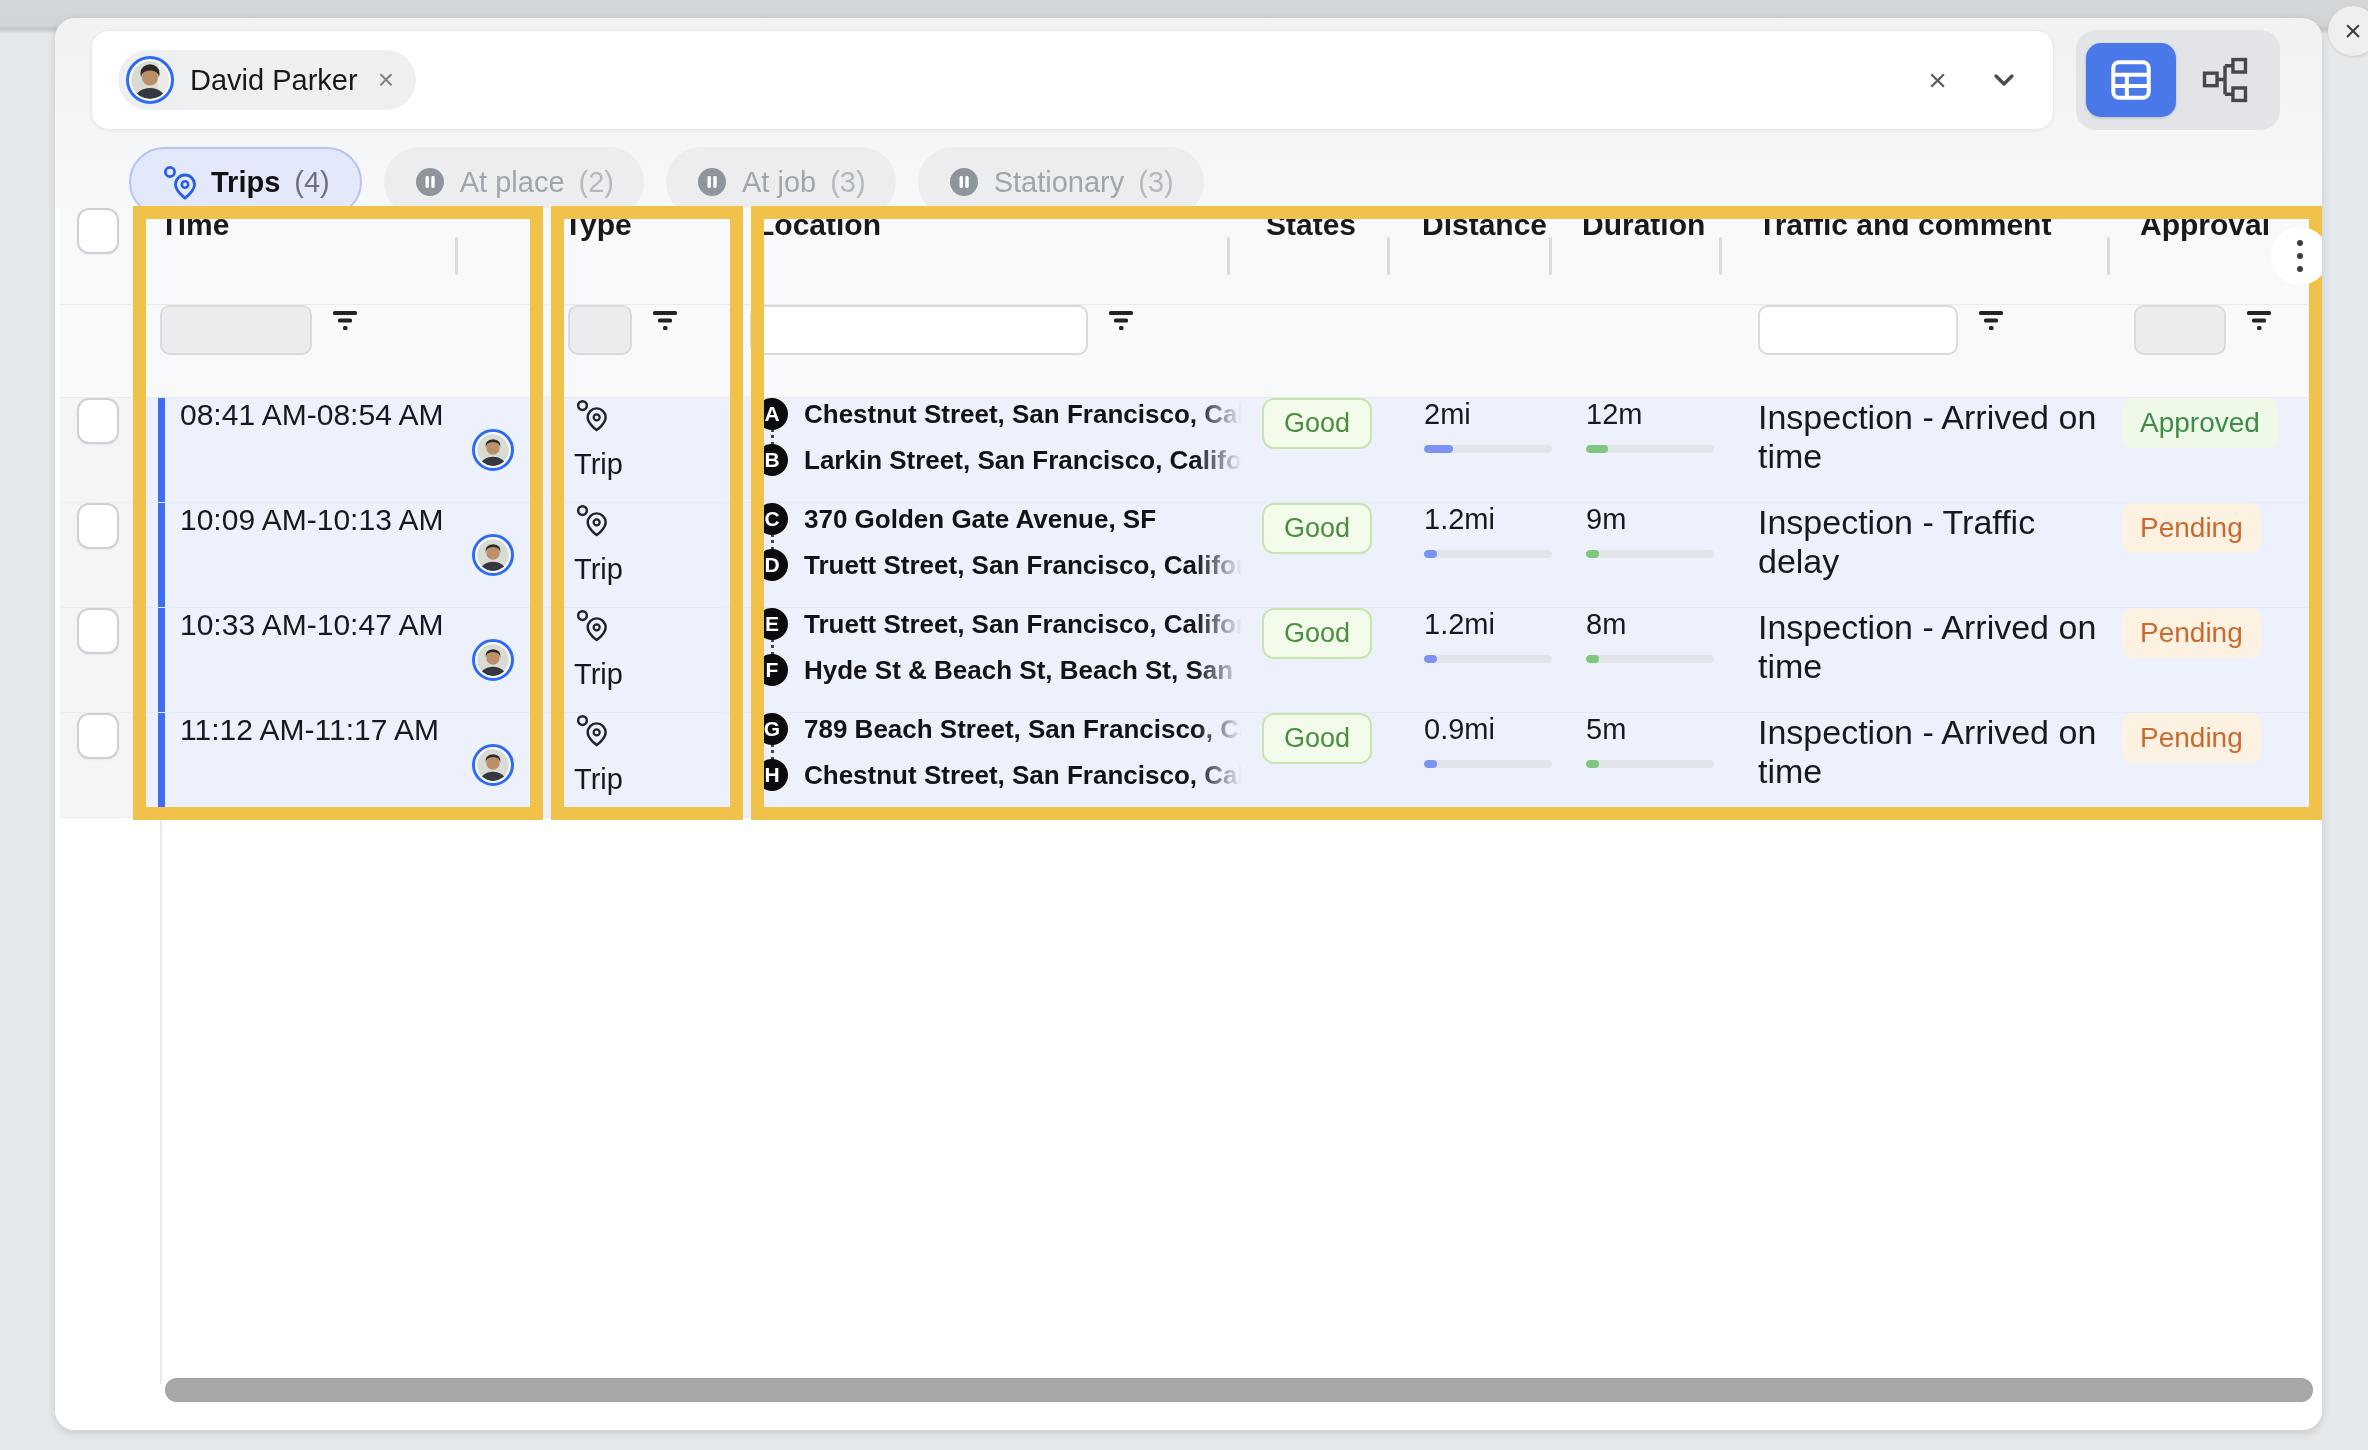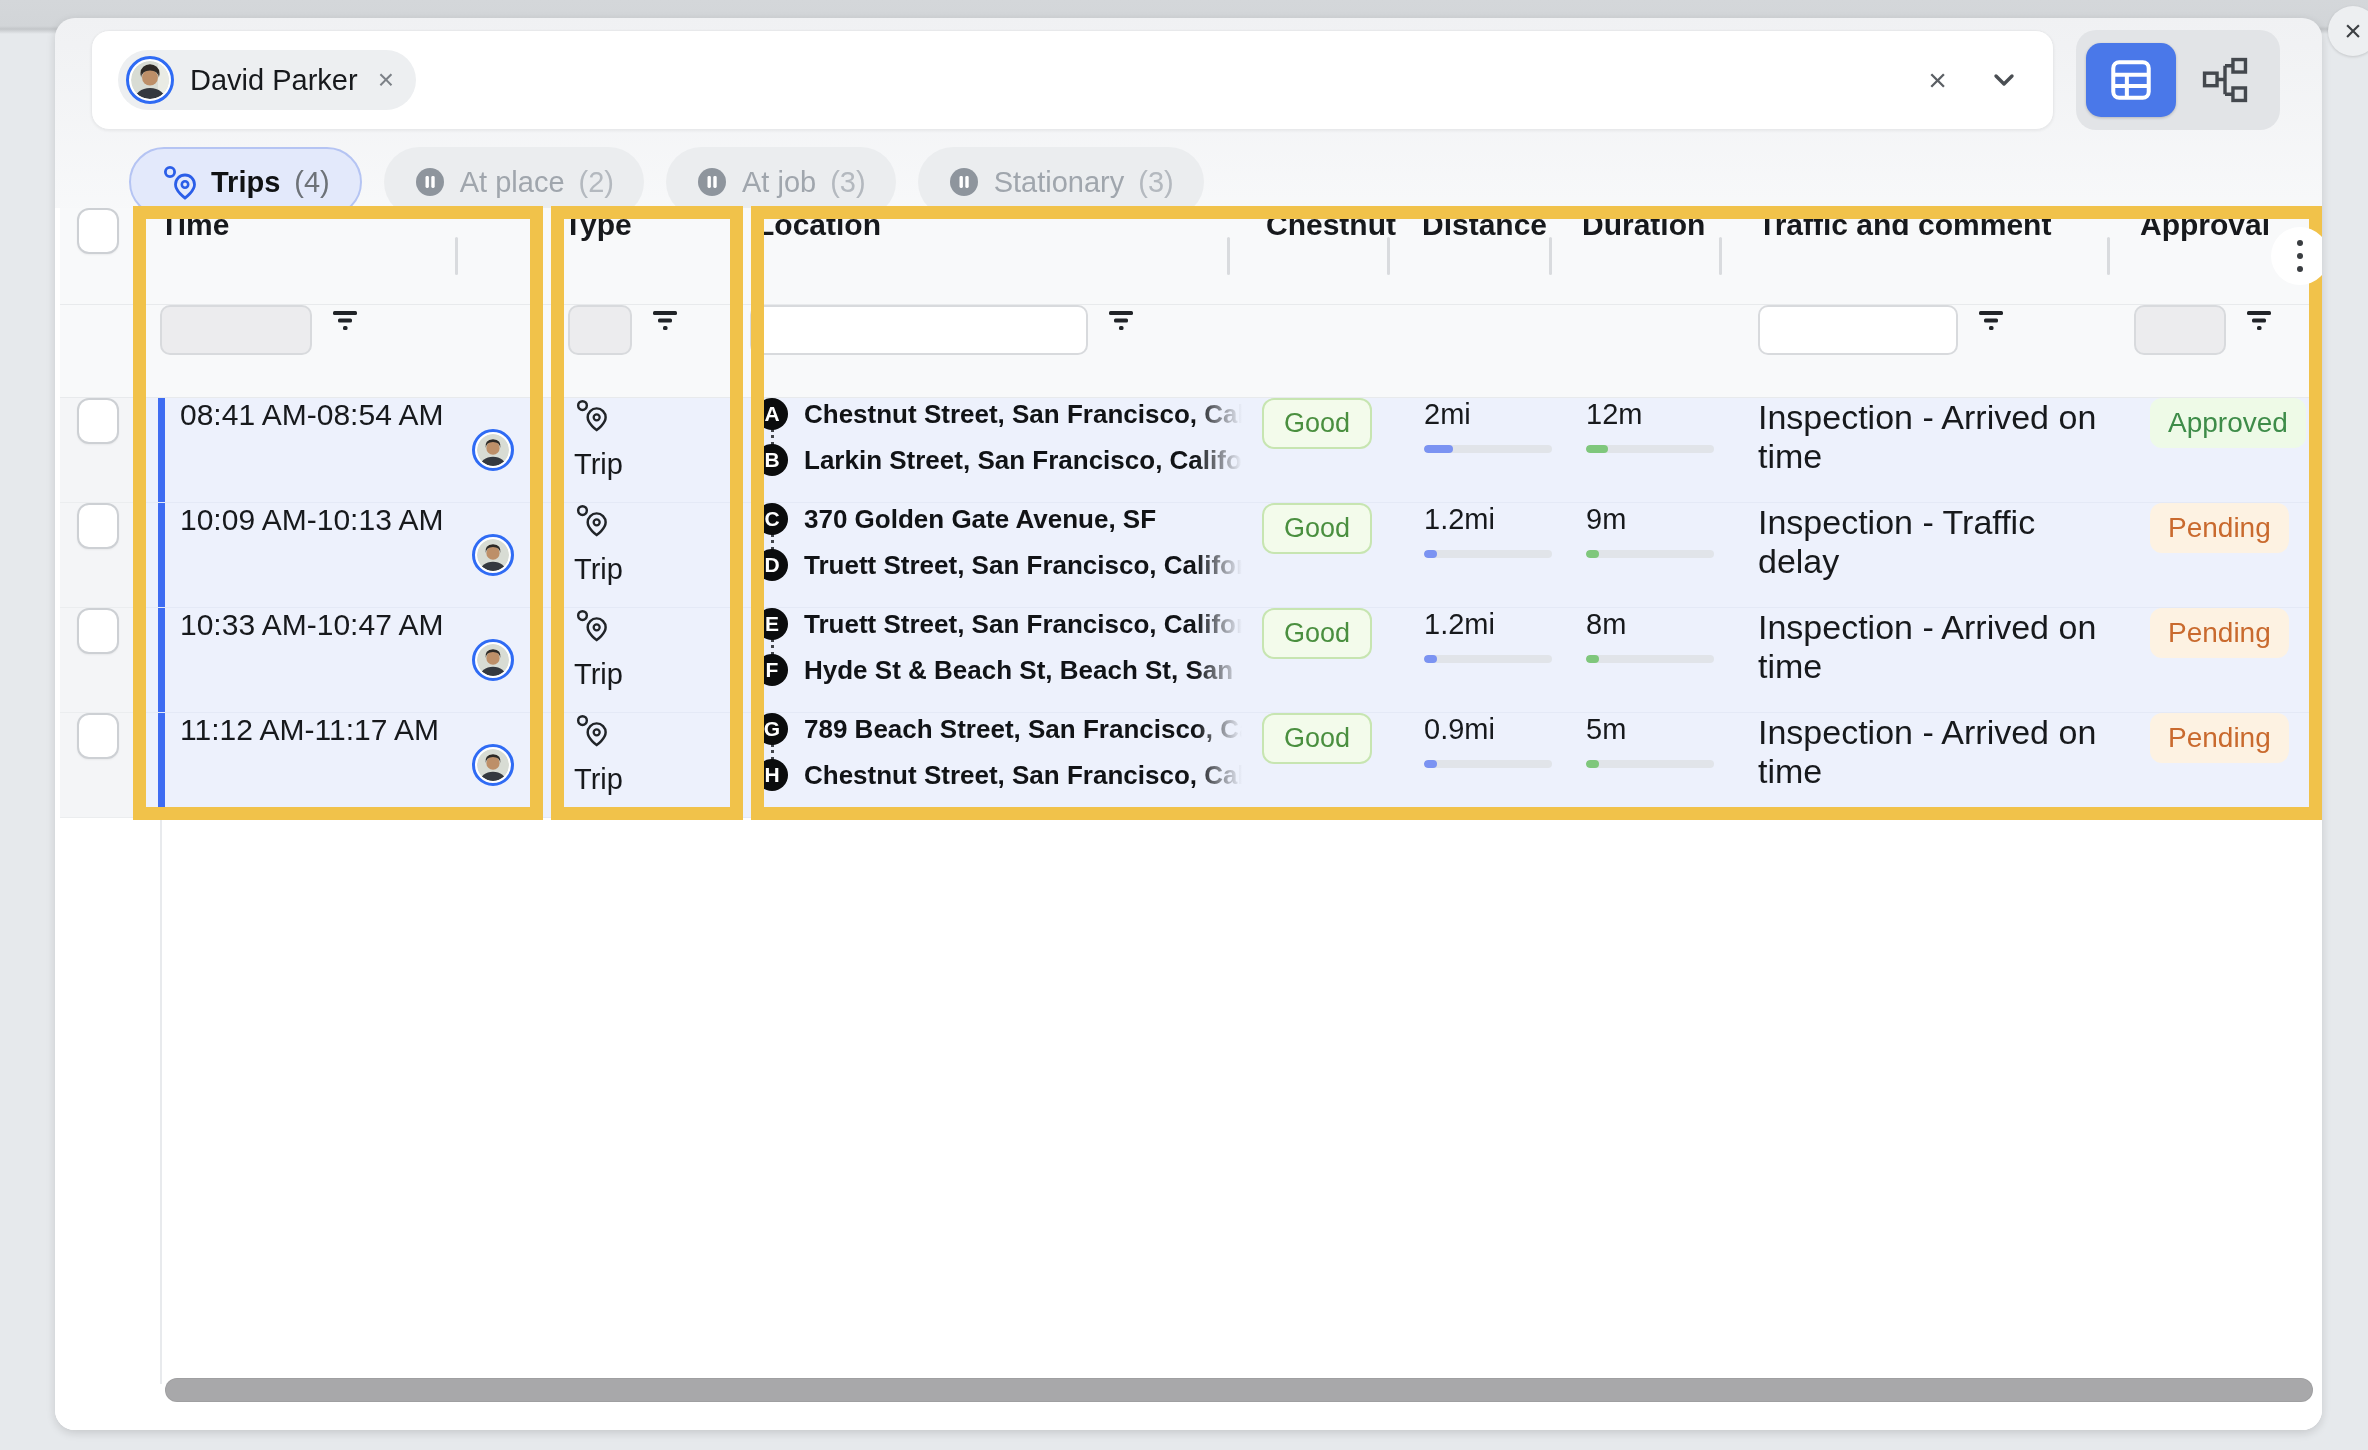--- a/index.html
+++ b/index.html
@@ -99,21 +99,21 @@
   .loc-fade{position:absolute;right:0;top:0;bottom:0;width:46px;background:linear-gradient(90deg,rgba(237,241,252,0),#edf1fc);z-index:3;}
   
   .q-badge{margin-left:20px;padding:8px 20px;border-radius:12px;background:#f3fbeb;border:2px solid #c7e5b1;color:#4a8f3f;font-size:27px;font-weight:500;}
   .metric{display:flex;flex-direction:column;gap:14px;padding-left:22px;}
   .metric .val{font-size:29px;font-weight:500;color:#17191c;}
   .bar-track{width:128px;height:8px;border-radius:5px;background:#e1e4e9;overflow:hidden;}
   .bar-fill{height:100%;border-radius:5px;}
   .bar-fill.blue{background:#7b93f2;}
   .bar-fill.green{background:#7fc77c;}
   .c-purpose{font-size:34px;color:#17191c;padding-left:24px;}
-  .appr-badge{margin-left:28px;padding:9px 18px;border-radius:12px;font-size:28px;font-weight:500;}
+  .appr-badge{margin-left:0;padding:9px 18px;border-radius:12px;font-size:28px;font-weight:500;}
   .appr-badge.approved{background:#eefae7;color:#3e8c49;}
   .appr-badge.pending{background:#fdf2e2;color:#c96a2e;}
   
   .hl{position:absolute;border:13px solid #f1c24a;pointer-events:none;z-index:5;box-sizing:border-box;}
   
   .col-guide{position:absolute;left:105px;top:796px;bottom:46px;width:2px;background:#e8eaed;}
   .hscrollbar{position:absolute;left:110px;bottom:28px;width:2148px;height:24px;border-radius:12px;background:#a8a8aa;cursor:grab;box-shadow:inset 0 0 0 1px rgba(0,0,0,.05);}
 </style>
 </head>
 <body>
@@ -222,21 +222,21 @@
           <span class="resize-bar"></span>
         </div>
       <div class="cell hdr-cell">
           <span>Type</span>
         </div>
       <div class="cell hdr-cell" style="padding-left:20px;">
           <span>Location</span>
           <span class="resize-bar"></span>
         </div>
       <div class="cell hdr-cell">
-          <span>Chestnut</span>
+          <span>States</span>
           <span class="resize-bar"></span>
         </div>
       <div class="cell hdr-cell" style="padding-left:20px;">
           <span>Distance</span>
           <span class="resize-bar"></span>
         </div>
       <div class="cell hdr-cell" style="padding-left:18px;">
           <span>Duration</span>
           <span class="resize-bar"></span>
         </div>

